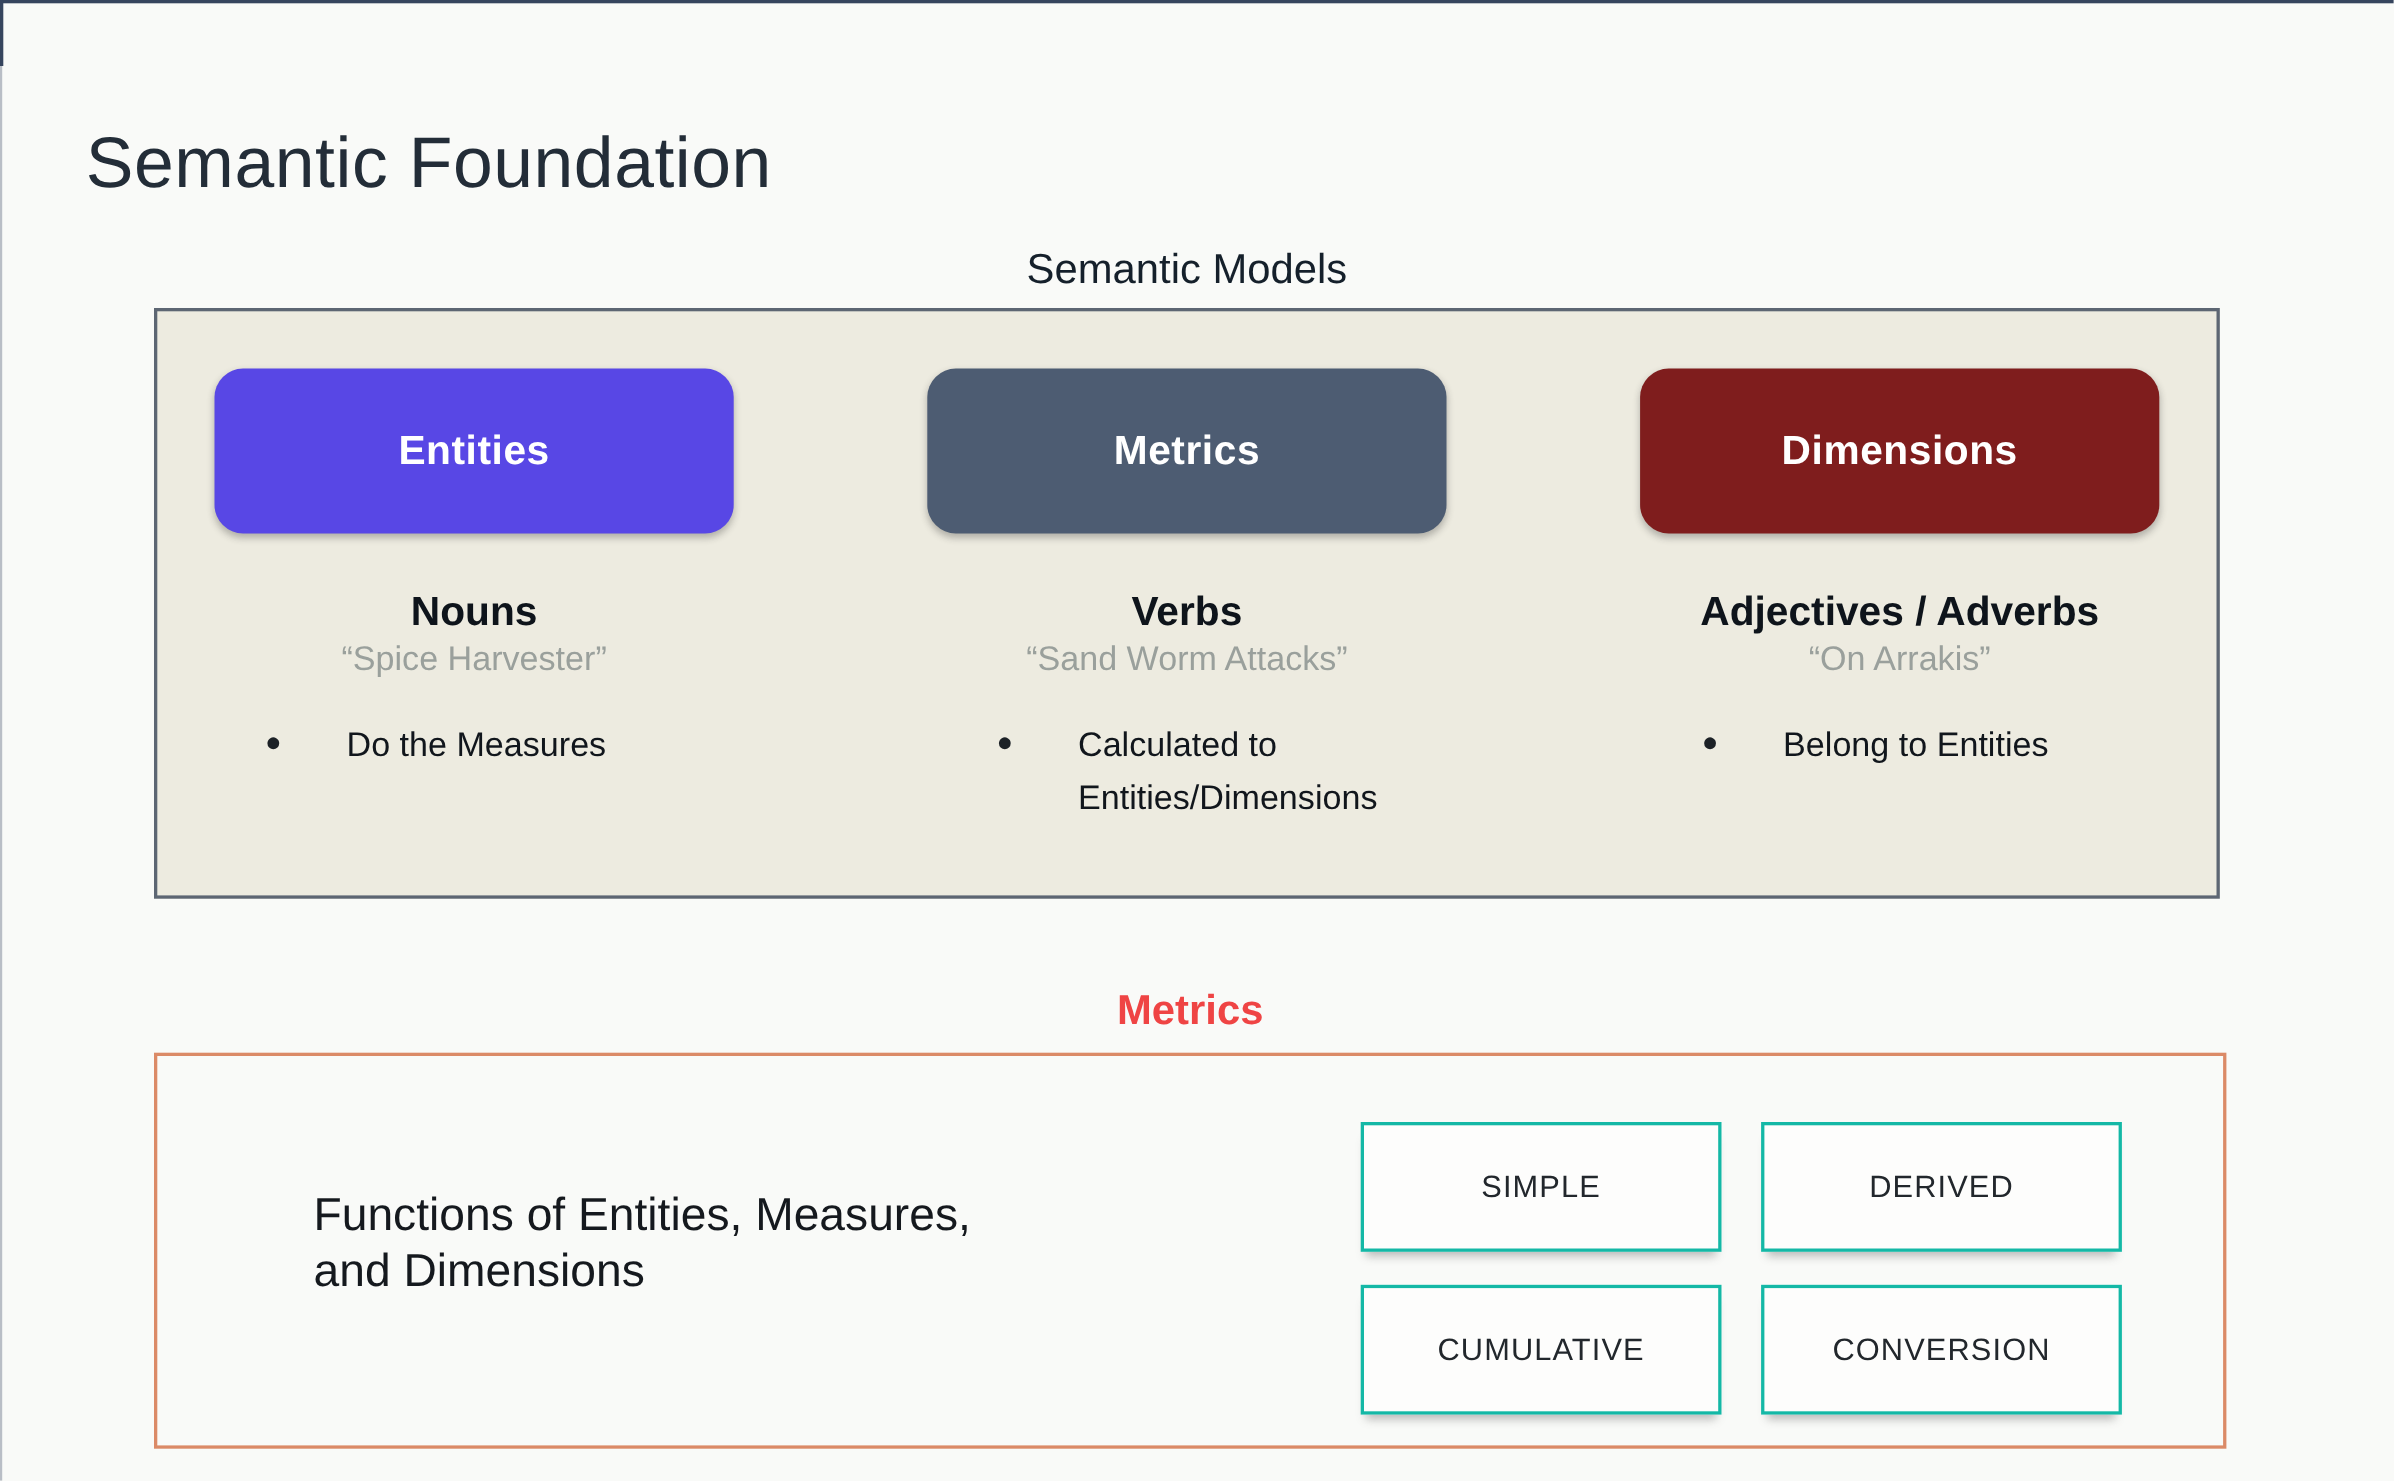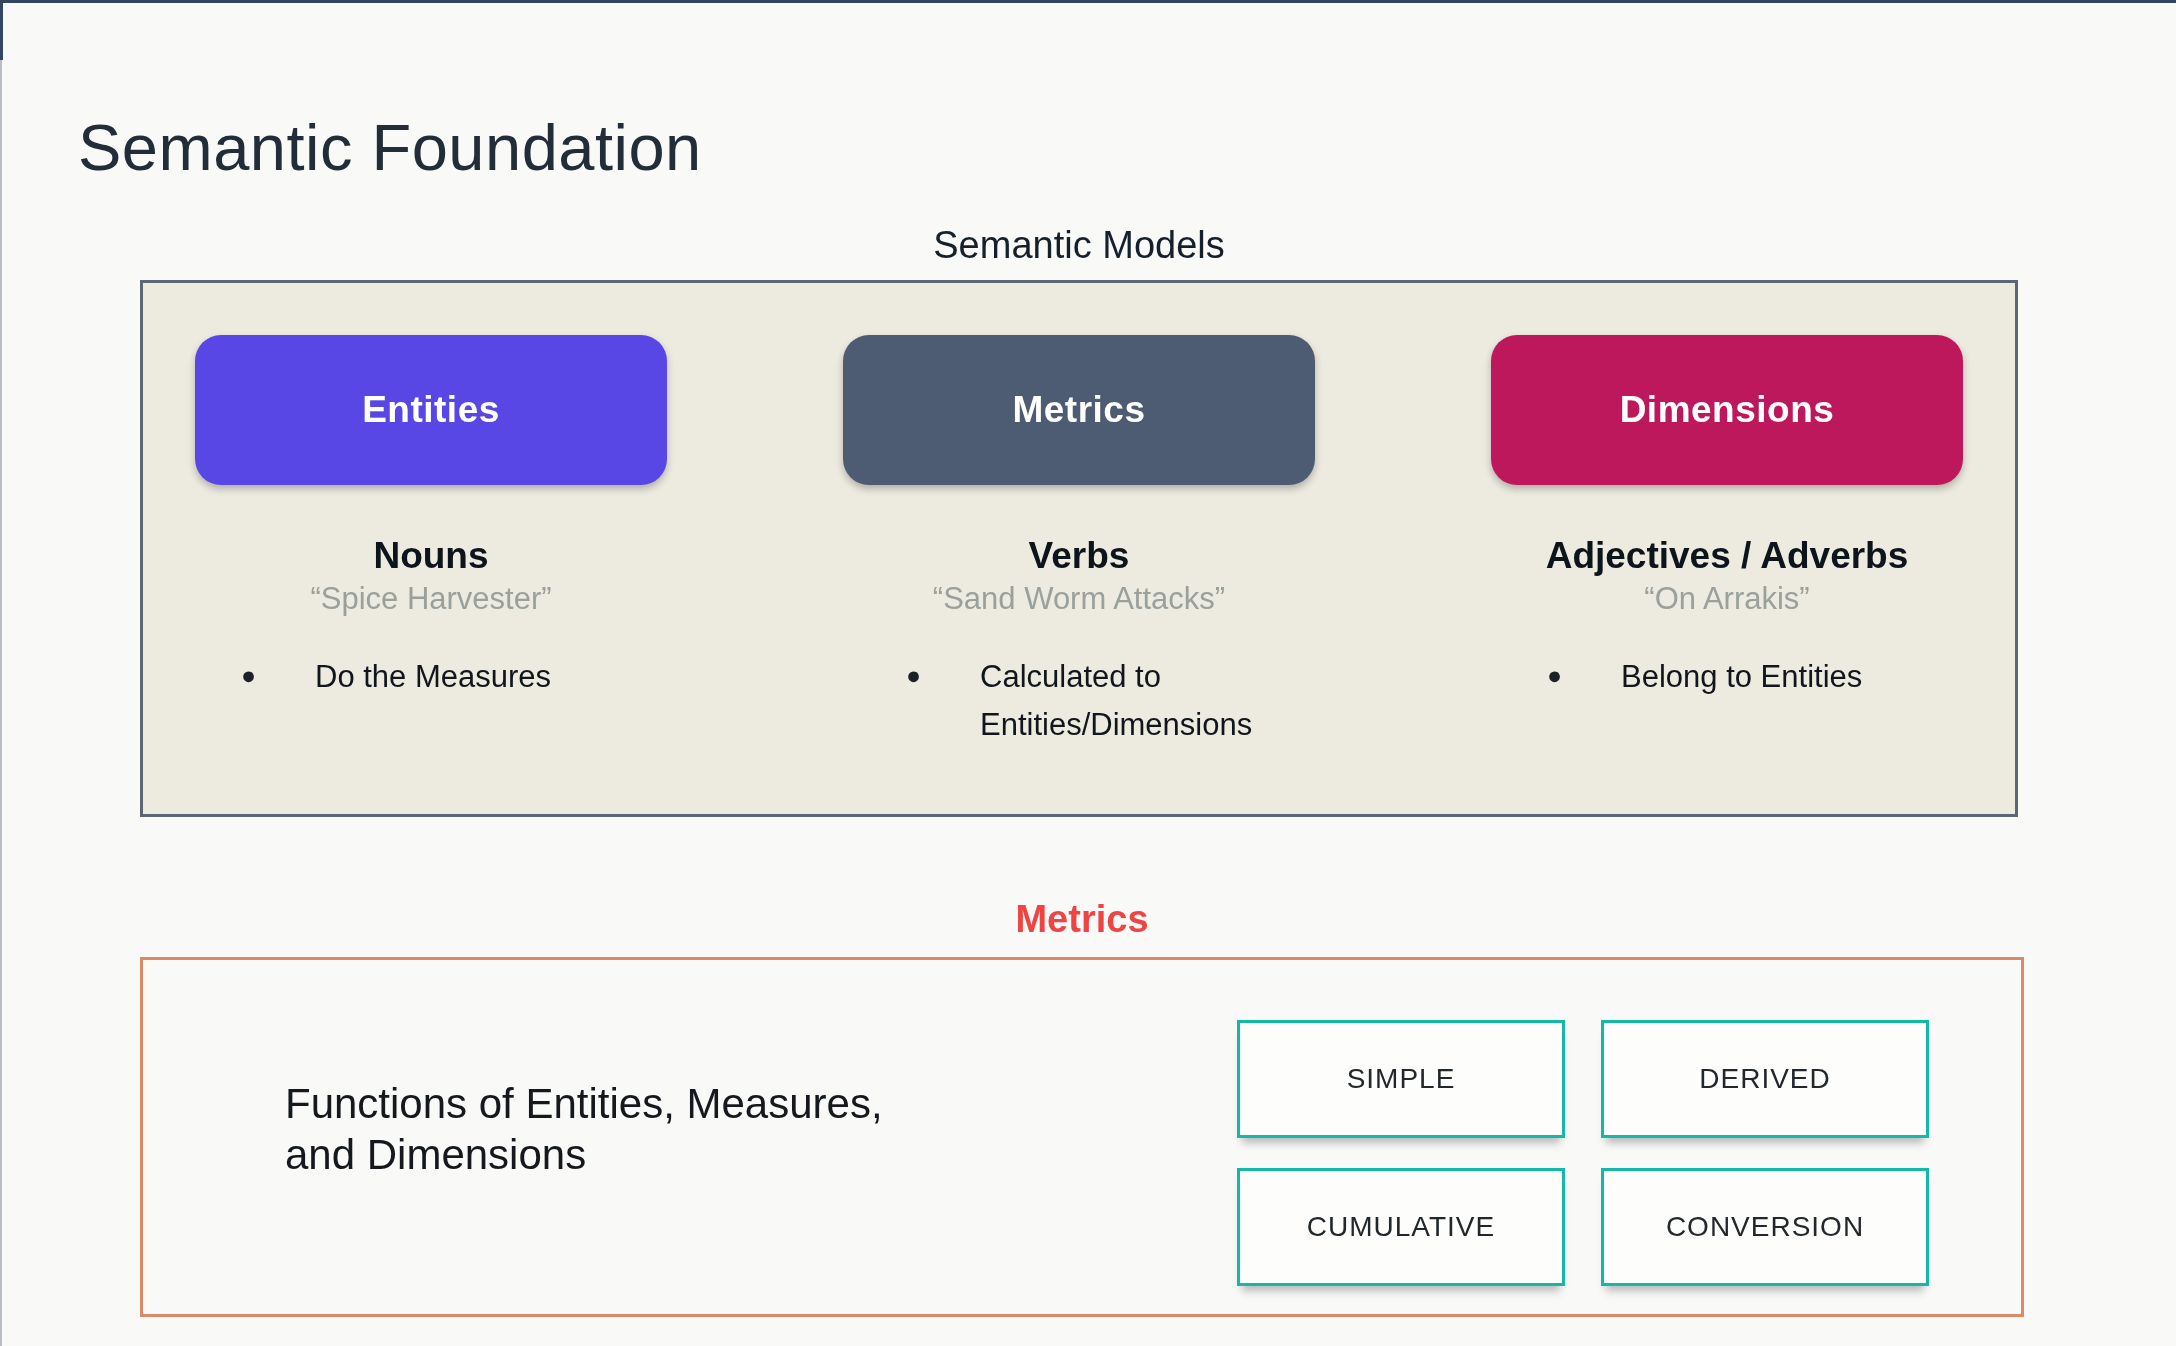--- a/index.html
+++ b/index.html
@@ -34,21 +34,21 @@
   }
   .sm-col { width: 472px; text-align: center; }
   .pill {
     height: 150px; border-radius: 26px;
     display: flex; align-items: center; justify-content: center;
     color: #ffffff; font-size: 37px; font-weight: 700; letter-spacing: 0.5px;
     box-shadow: 0 4px 7px rgba(40,40,40,0.30);
   }
   .pill-entities   { background: #5847e5; }
   .pill-measures   { background: #4d5c72; }
-  .pill-dimensions { background: #be185d; }
+  .pill-dimensions { background: #7f1d1d; }
 
   .role  { margin-top: 50px; font-size: 37px; font-weight: 700; color: #0e141b; }
   .quote { margin-top: 4px; font-size: 31px; color: #9aa09c; }
 
   ul.bullets {
     list-style: none; margin: 36px auto 0; padding: 0;
     text-align: left; font-size: 31px; color: #11161c; line-height: 1.55;
   }
   ul.bullets li { position: relative; padding-left: 80px; }
   ul.bullets li::before {

